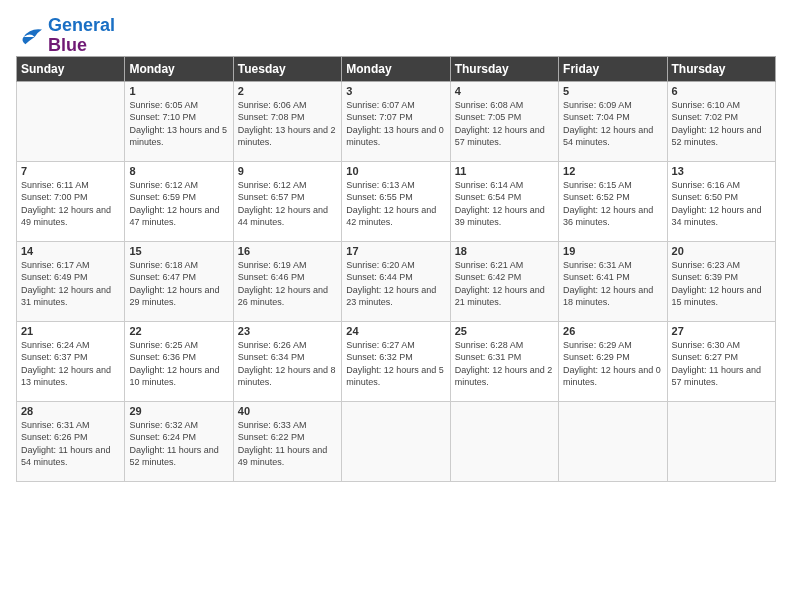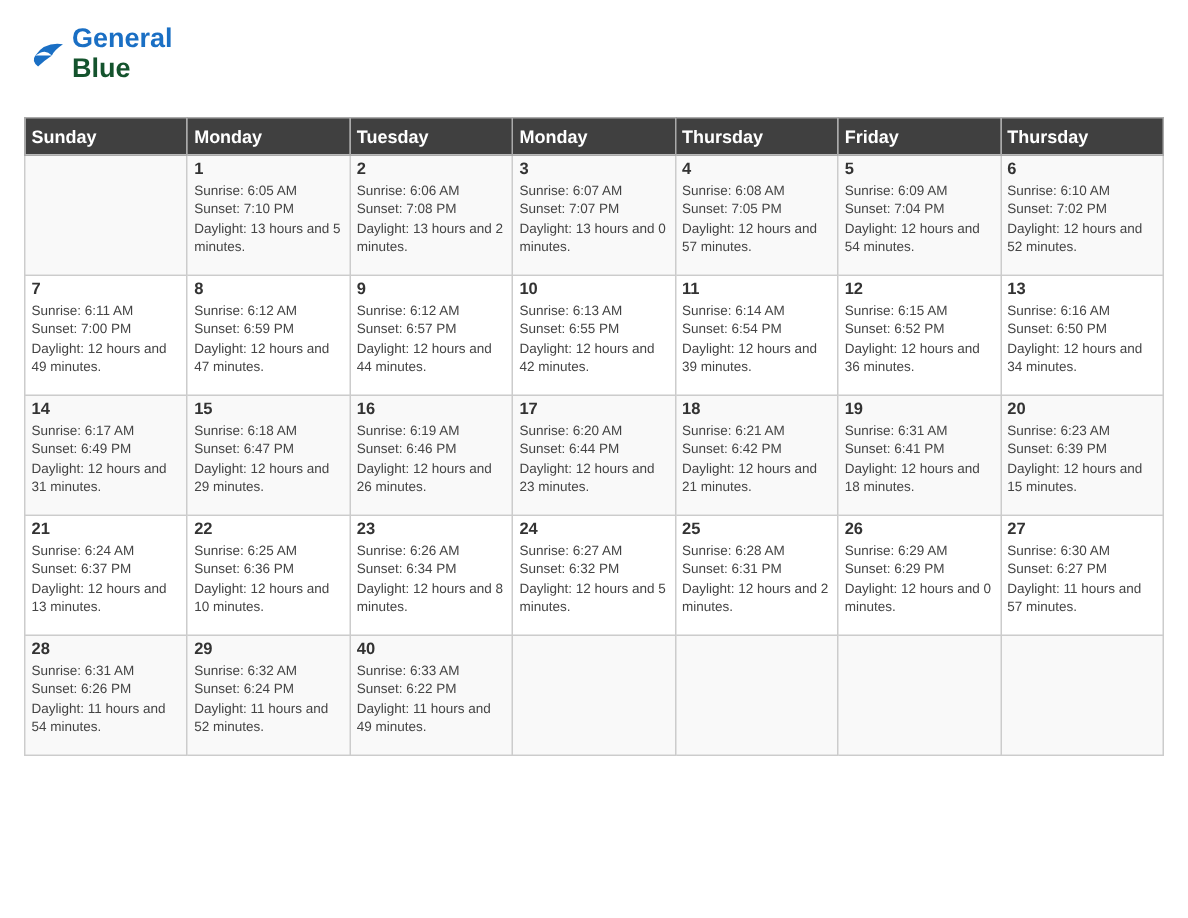--- a/index.html
+++ b/index.html
@@ -7,21 +7,21 @@
       font-family: Arial, sans-serif;
       background: #fff;
       width: 792px;
       min-height: 612px;
       padding: 16px;
     }
     .header {
       display: flex;
       justify-content: space-between;
       align-items: flex-start;
-      margin-bottom: 22px;
+      margin-bottom: 0;
     }
     .logo {
       display: flex;
       align-items: center;
       gap: 4px;
     }
     .logo-text {
       font-size: 18px;
       font-weight: bold;
       color: #333;
@@ -93,21 +93,21 @@
 <body>
 
 <div class="header">
   <div class="logo">
     <svg class="logo-bird" viewBox="0 0 30 26" xmlns="http://www.w3.org/2000/svg">
       <path d="M8 14 Q15 4 28 6 Q22 10 20 14 Q16 10 12 12 Z" fill="#1a6fc4"></path>
       <path d="M8 14 Q5 18 10 22 Q14 18 20 14 Z" fill="#1a6fc4"></path>
     </svg>
     <div class="logo-text">
       <div><span>General</span></div>
-      <div><span style="color:#14532d">Blue</span></div>
+      <div><span style="color:#701a75">Blue</span></div>
     </div>
   </div>
 </div>
 
 <table>
   <thead>
     <tr id="dow-header">
         <th>Sunday</th>
         <th>Monday</th>
         <th>Tuesday</th>

